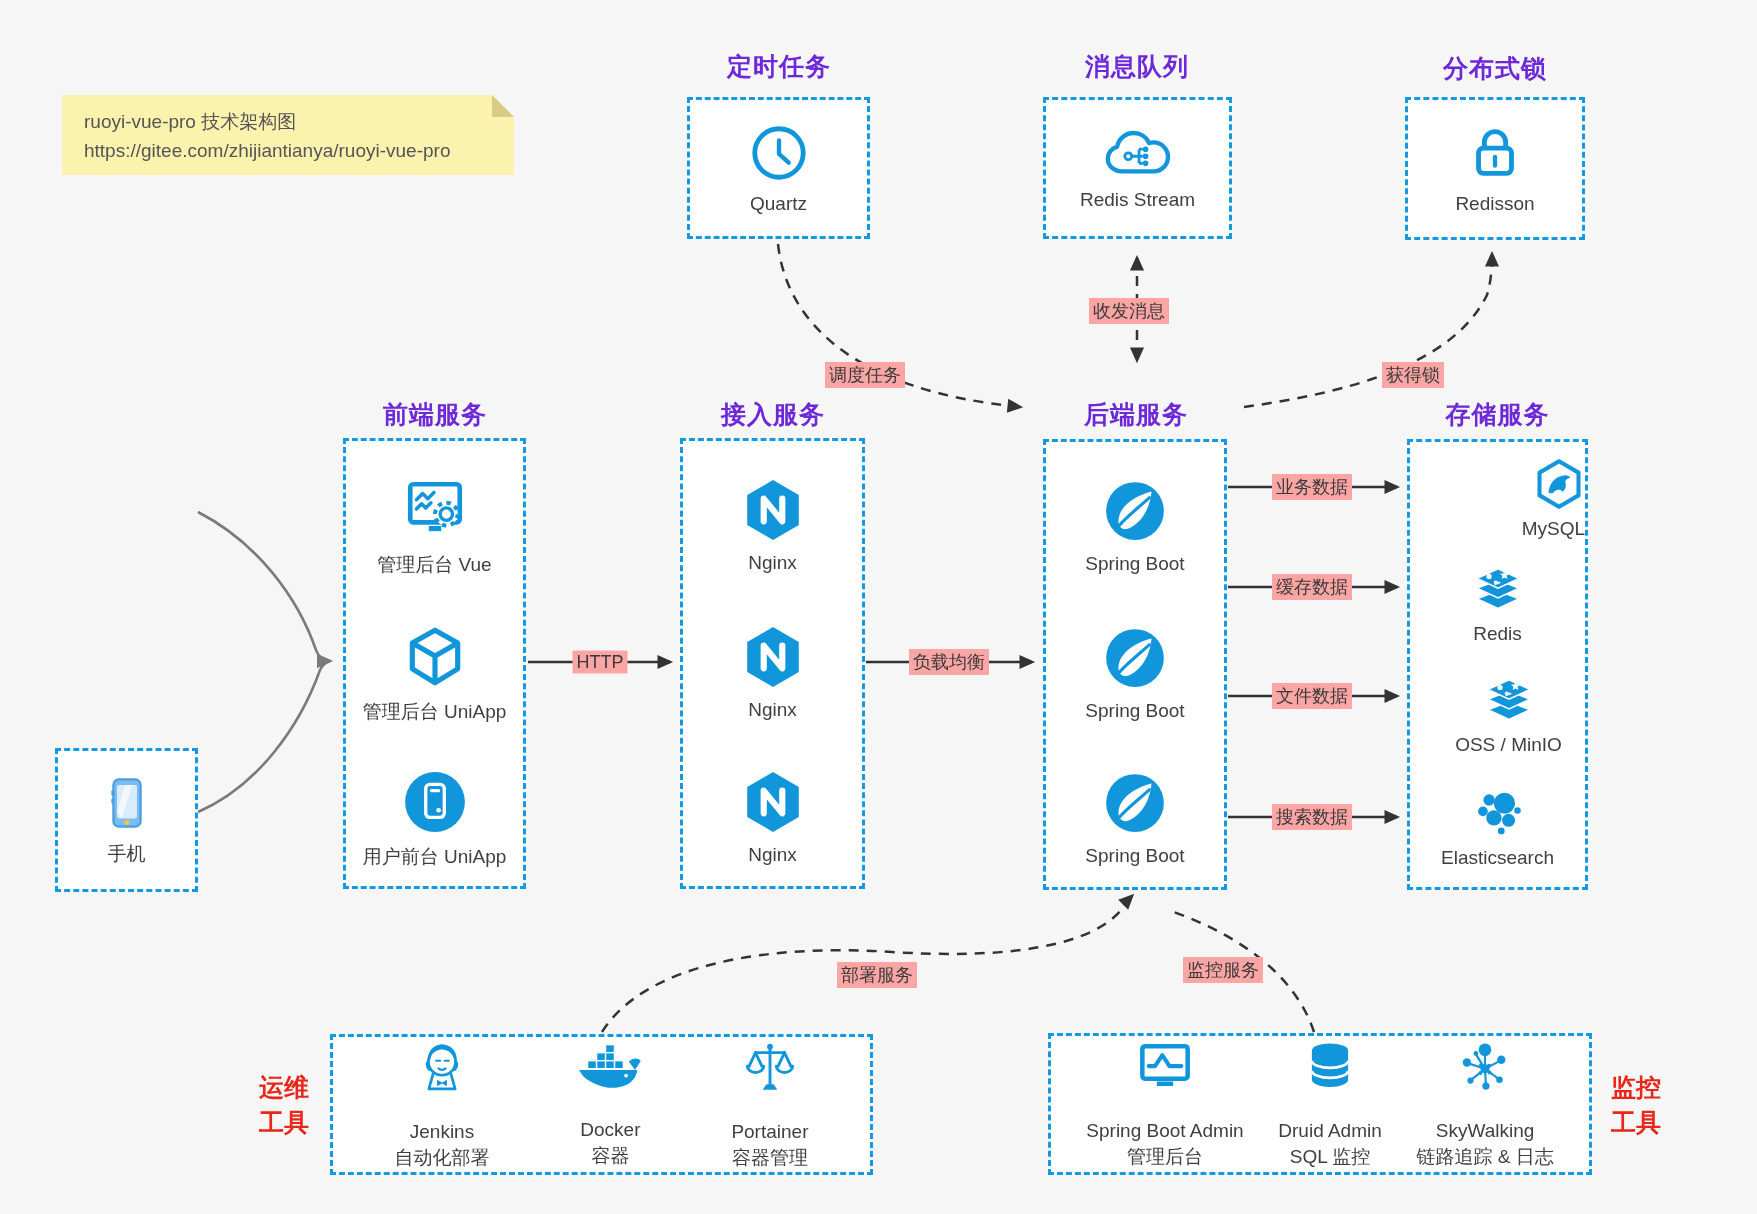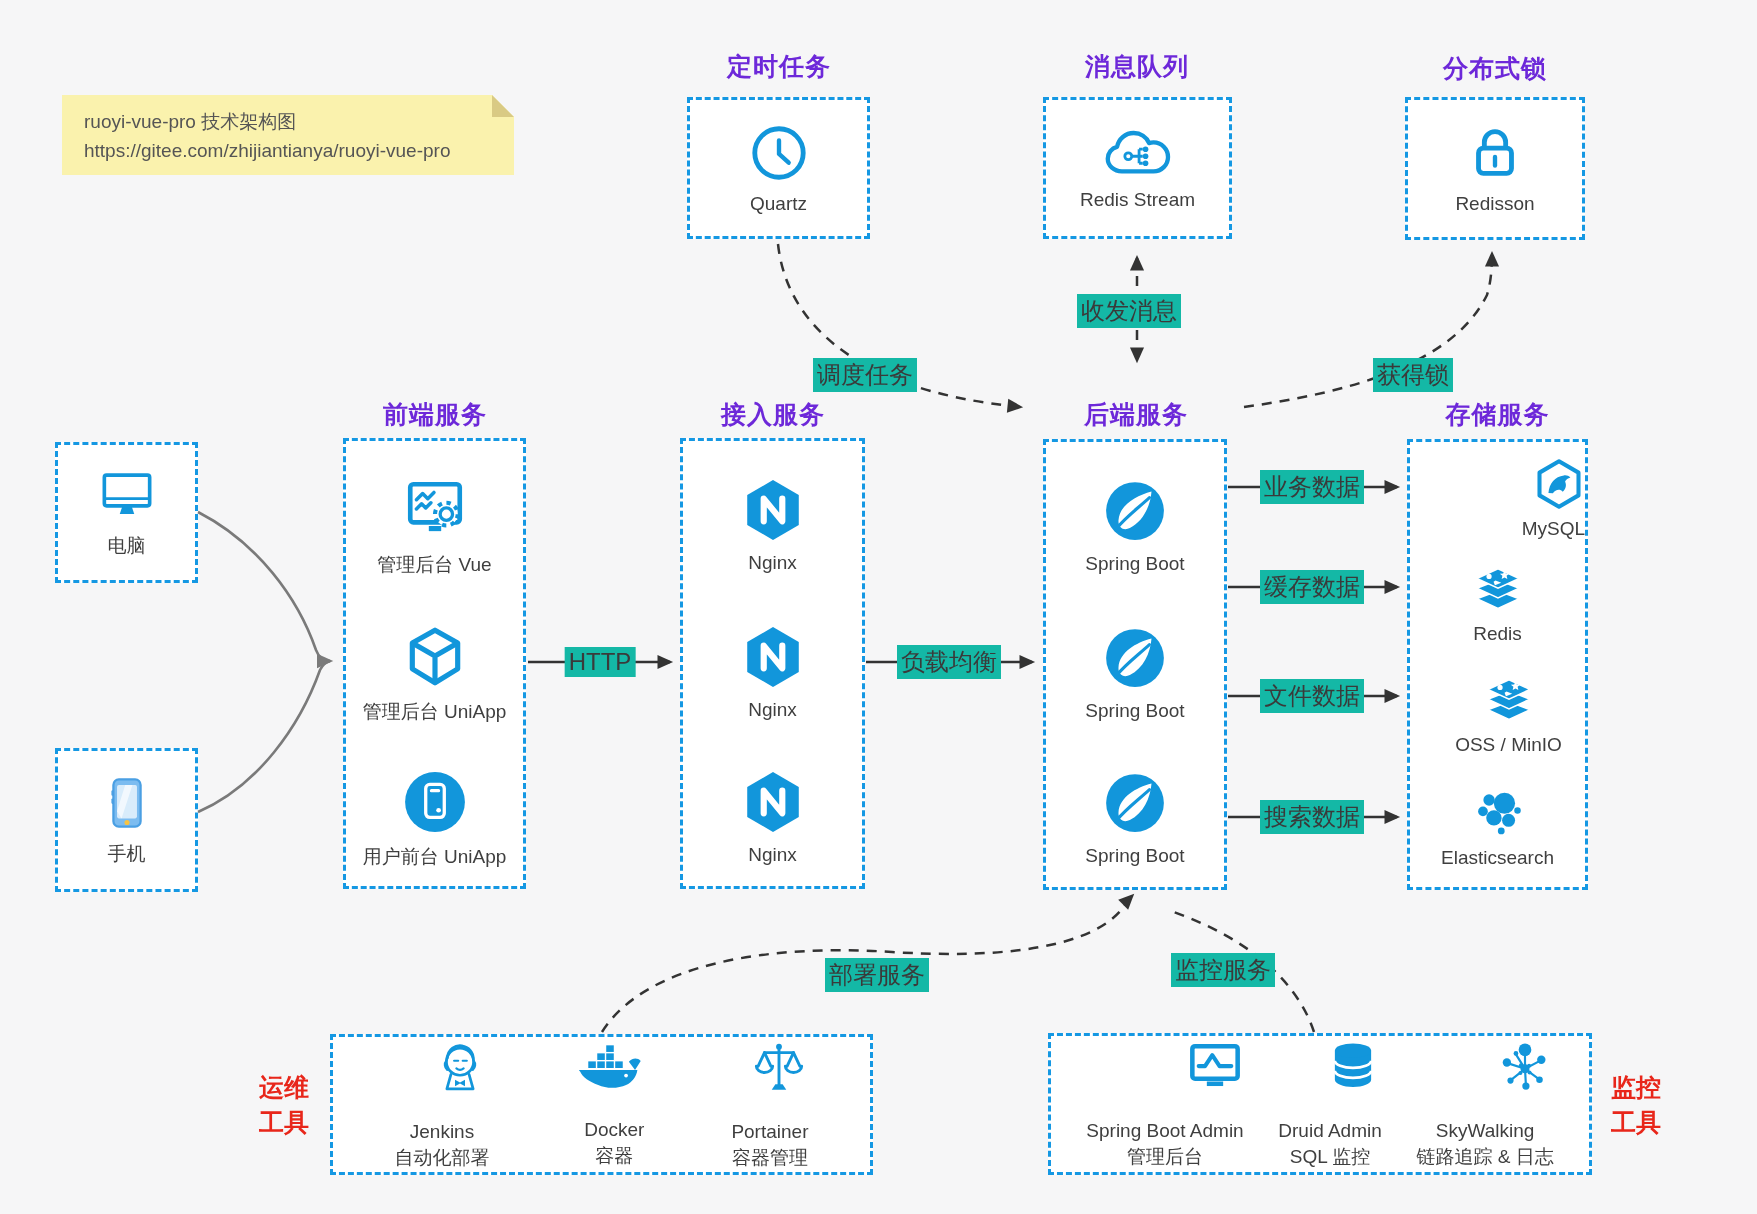--- a/index.html
+++ b/index.html
@@ -9,35 +9,35 @@
   
   .dbox{position:absolute;background:#fff;border:3px dashed #1598e3;box-sizing:border-box;z-index:2;}
   .vbox{display:flex;flex-direction:column;align-items:center;justify-content:center;gap:9px;}
   .hbox{display:flex;align-items:center;justify-content:space-around;padding:0 18px;}
 
   .gtitle{position:absolute;color:#6d28d9;font-weight:bold;font-size:25px;text-align:center;letter-spacing:1px;z-index:3;white-space:nowrap;}
   .side-title{position:absolute;color:#e8261a;font-weight:bold;font-size:25px;line-height:35px;text-align:center;z-index:3;}
 
   .item{position:absolute;left:0;right:0;display:flex;flex-direction:column;align-items:center;gap:9px;}
   .item-s{position:absolute;left:0;right:0;display:flex;flex-direction:column;align-items:center;gap:8px;}
-  .tool{display:flex;flex-direction:column;align-items:flex-end;gap:22px;}
+  .tool{display:flex;flex-direction:column;align-items:center;gap:22px;}
   .lbl{font-size:19px;color:#3f3f3f;white-space:nowrap;}
   .lbl2{font-size:19px;color:#3f3f3f;line-height:26px;text-align:center;white-space:nowrap;}
 
   .ic66{width:66px;height:66px;} .ic60{width:62px;height:62px;} .ic58{width:58px;height:58px;}
   .ic52{width:52px;height:52px;} .ic56{width:58px;height:58px;} .icdock{width:68px;height:54px;}
 
   
   .note{position:absolute;left:62px;top:95px;width:452px;height:80px;background:#faf2ad;z-index:3;}
   .note-text{padding:12px 0 0 22px;font-size:19px;line-height:1.55;color:#555;}
   .fold-bg{position:absolute;top:0;right:0;width:22px;height:22px;background:#f6f6f7;clip-path:polygon(0 0,100% 0,100% 100%);}
   .fold{position:absolute;top:0;right:0;width:22px;height:22px;background:#d9ca84;clip-path:polygon(0 0,100% 100%,0 100%);}
 
   .wires{position:absolute;left:0;top:0;z-index:4;pointer-events:none;}
-  .edge-label{position:absolute;transform:translate(-50%,-50%);background:#14b8a6;font-size:24px;color:#3a3a3a;padding:1px 4px;white-space:nowrap;z-index:6;}
+  .edge-label{position:absolute;transform:translate(-50%,-50%);background:#fca5a5;font-size:18px;color:#3a3a3a;padding:1px 4px;white-space:nowrap;z-index:6;}
 </style>
 </head>
 <body>
 
 <svg width="0" height="0" style="position:absolute" aria-hidden="true">
 <defs>
   <symbol id="sym-clock" viewBox="0 0 64 64">
     <circle cx="32" cy="32" r="25" fill="none" stroke="#1296db" stroke-width="5"></circle>
     <path d="M32 19 L32 33 L42 42" fill="none" stroke="#1296db" stroke-width="4.5" stroke-linecap="round" stroke-linejoin="round"></path>
   </symbol>
@@ -232,26 +232,20 @@
         </svg></span>
     <span class="lbl">Redis Stream</span>
   </div>
   <div class="dbox vbox" style="left:1405px;top:97px;width:180px;height:143px;">
     <span class="ic60"><svg class="ic60" viewBox="0 0 64 64">
           <use href="#sym-lock"></use>
         </svg></span>
     <span class="lbl">Redisson</span>
   </div>
 
-  <div class="dbox vbox" style="left:55px;top:442px;width:143px;height:141px;">
-    <span class="ic58"><svg class="ic58" viewBox="0 0 64 64">
-          <use href="#sym-desktop"></use>
-        </svg></span>
-    <span class="lbl">电脑</span>
-  </div>
   <div class="dbox vbox" style="left:55px;top:748px;width:143px;height:144px;">
     <span class="ic58"><svg class="ic58" viewBox="0 0 64 64">
           <use href="#sym-smartphone"></use>
         </svg></span>
     <span class="lbl">手机</span>
   </div>
 
   <div class="dbox" style="left:343px;top:438px;width:183px;height:451px;">
     <div class="item" style="top:36px;">
       <span class="ic66"><svg class="ic66" viewBox="0 0 64 64">

